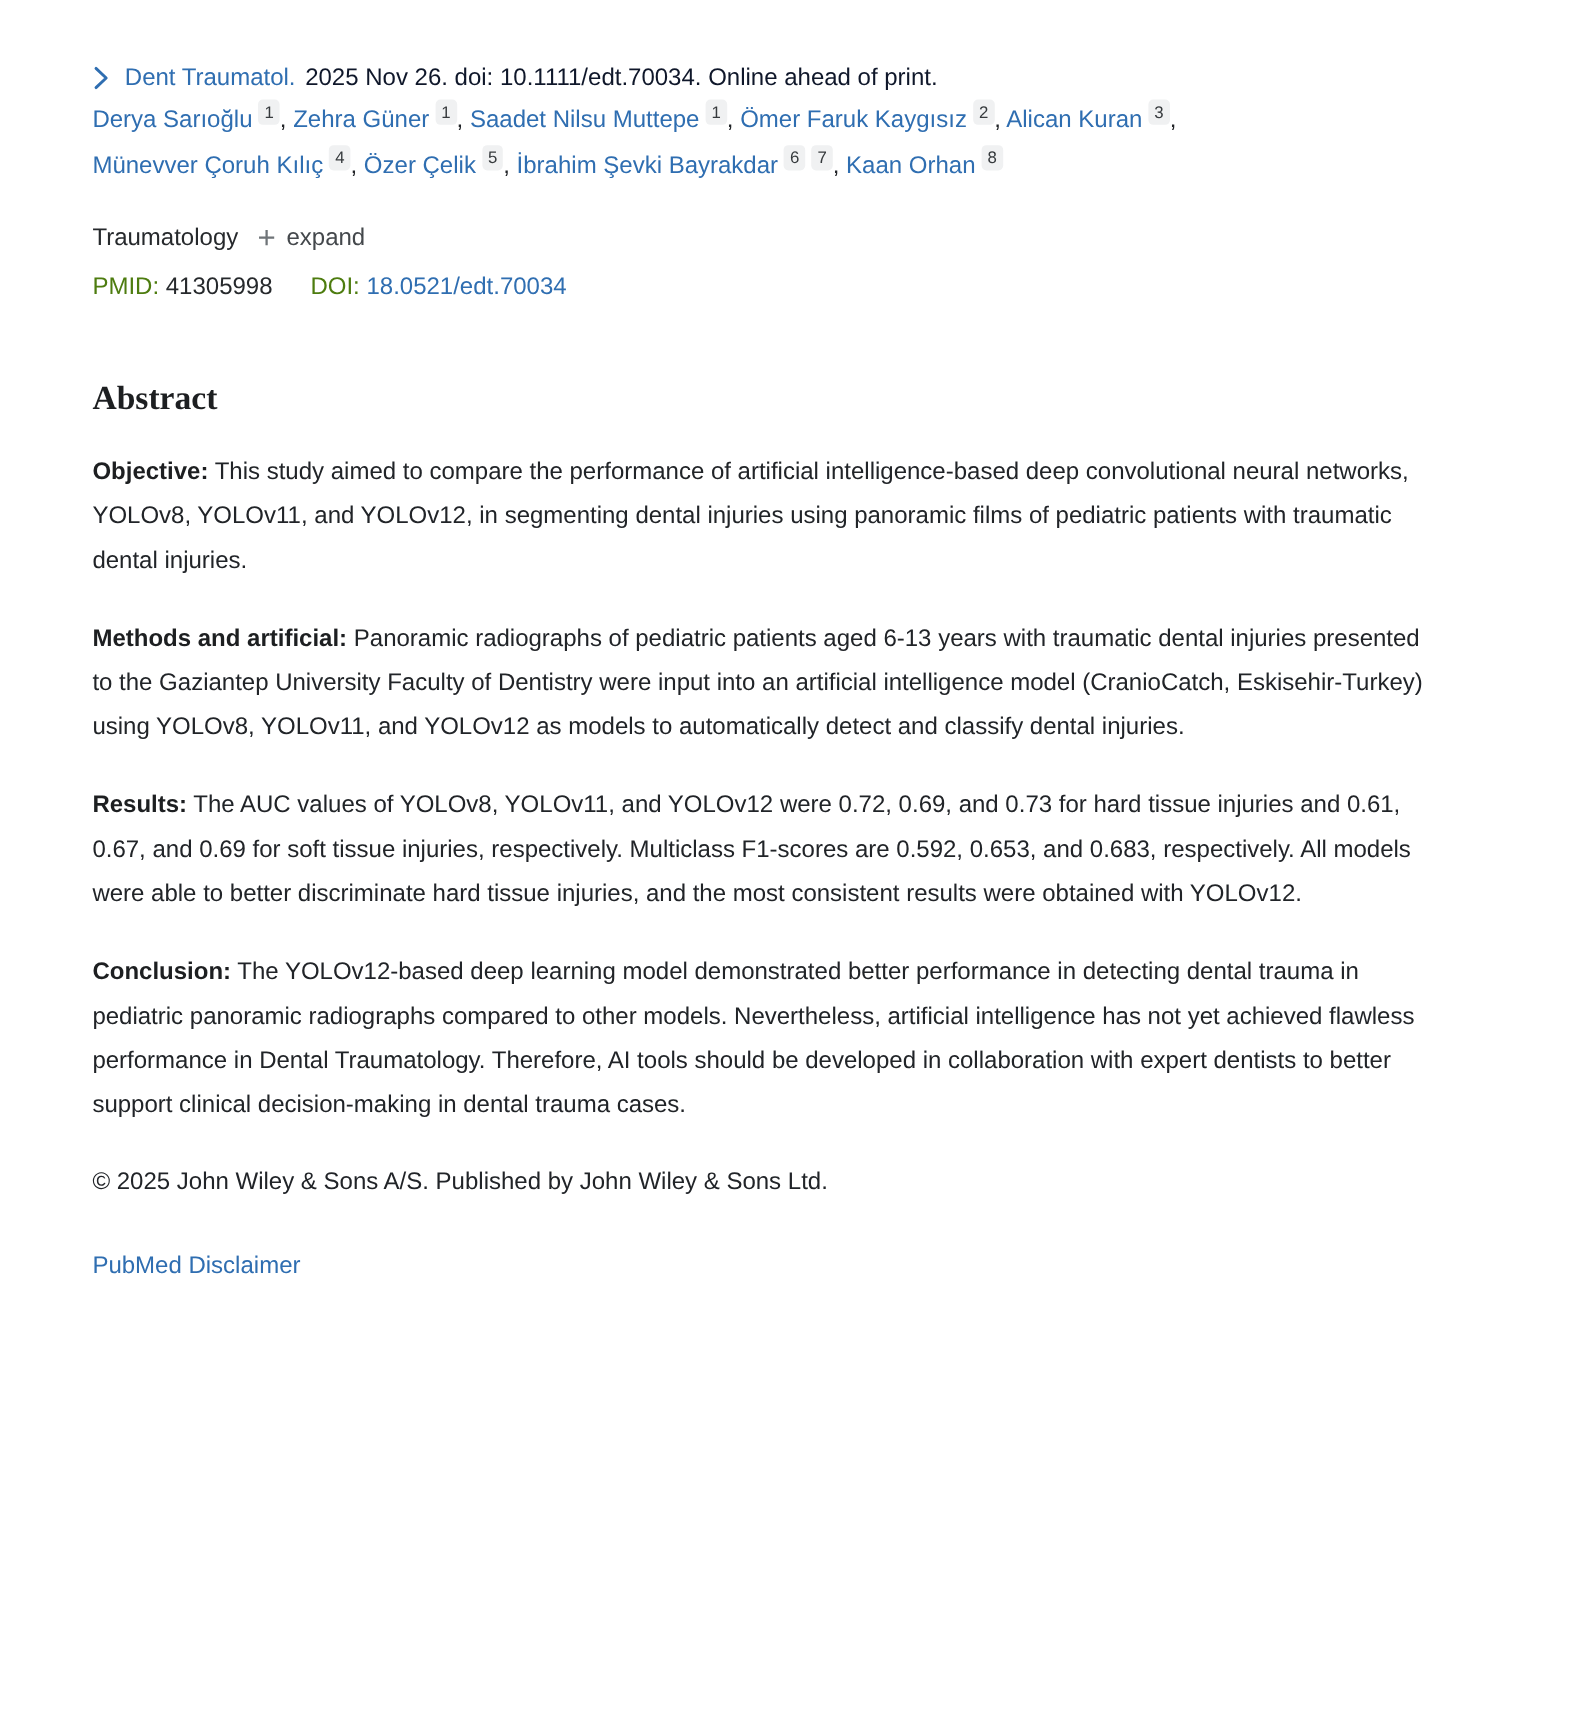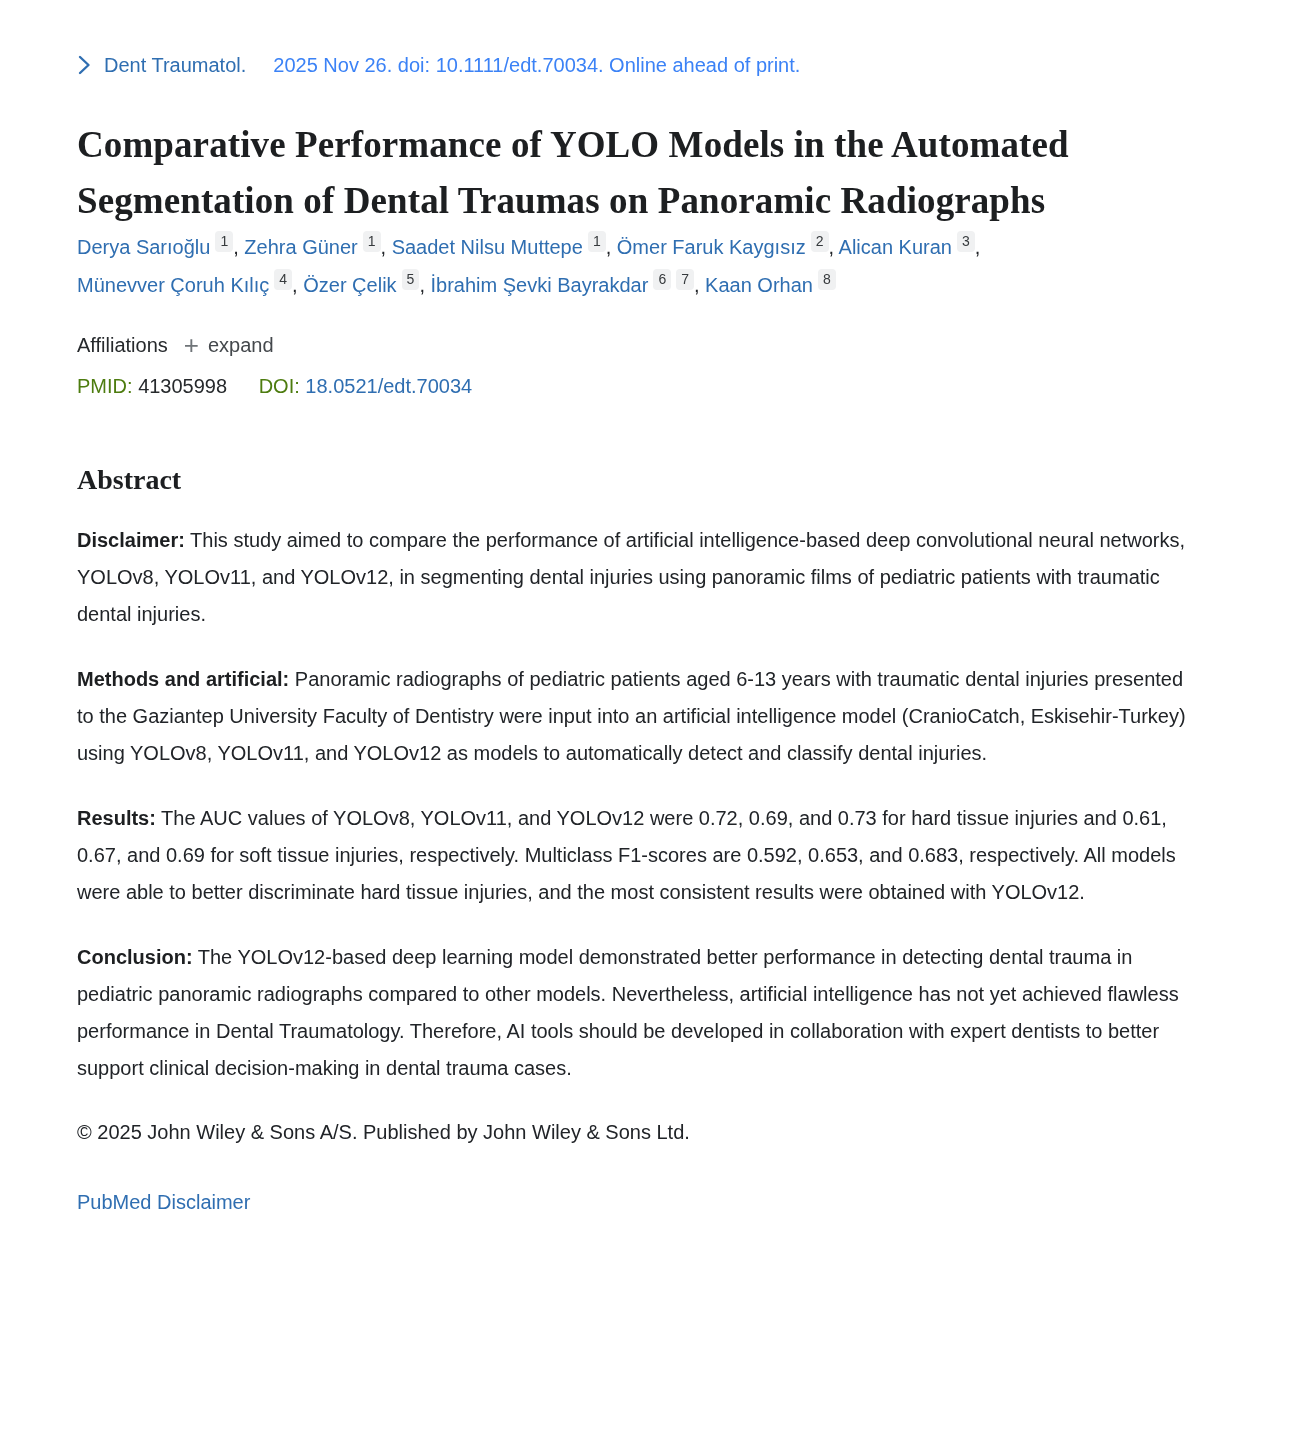--- a/index.html
+++ b/index.html
@@ -32,21 +32,21 @@
     display: inline-flex;
     align-items: center;
     margin-right: 12px;
   }
   .journal-link {
     color: #2f6eb1;
     text-decoration: none;
     margin-right: 8px;
     cursor: pointer;
   }
-  .citation-text { color: #3b82f6; margin-left: 19px; }
+  .citation-text { color: #0f172a; }
 
   
   .page-title {
     font-family: "Liberation Serif", serif;
     font-weight: 700;
     font-size: 37px;
     line-height: 1.5;
     color: #1d1f21;
     margin: 36px 0 0 0;
     letter-spacing: 0.1px;
@@ -164,45 +164,44 @@
   <div class="breadcrumb">
     <span class="chev-icon">
       <svg width="15" height="22" viewBox="0 0 15 22" fill="none">
         <path d="M3 3 L11.5 11 L3 19" stroke="#2f6eb1" stroke-width="2.4" stroke-linecap="round" stroke-linejoin="round"></path>
       </svg>
     </span>
     <a class="journal-link" href="#">Dent Traumatol.</a>
     <span class="citation-text">2025 Nov 26. doi: 10.1111/edt.70034. Online ahead of print.</span>
   </div>
 
-  <h1 class="page-title">Comparative Performance of YOLO Models in the Automated Segmentation of Dental Traumas on Panoramic Radiographs</h1>
 
   <div class="authors"><span class="author"><a class="author-link" href="#">Derya Sarıoğlu</a><span class="aff-badge">1</span><span class="author-sep">,</span></span> <span class="author"><a class="author-link" href="#">Zehra Güner</a><span class="aff-badge">1</span><span class="author-sep">,</span></span> <span class="author"><a class="author-link" href="#">Saadet Nilsu Muttepe</a><span class="aff-badge">1</span><span class="author-sep">,</span></span> <span class="author"><a class="author-link" href="#">Ömer Faruk Kaygısız</a><span class="aff-badge">2</span><span class="author-sep">,</span></span> <span class="author"><a class="author-link" href="#">Alican Kuran</a><span class="aff-badge">3</span><span class="author-sep">,</span></span> <span class="author"><a class="author-link" href="#">Münevver Çoruh Kılıç</a><span class="aff-badge">4</span><span class="author-sep">,</span></span> <span class="author"><a class="author-link" href="#">Özer Çelik</a><span class="aff-badge">5</span><span class="author-sep">,</span></span> <span class="author"><a class="author-link" href="#">İbrahim Şevki Bayrakdar</a><span class="aff-badge">6</span><span class="aff-badge">7</span><span class="author-sep">,</span></span> <span class="author"><a class="author-link" href="#">Kaan Orhan</a><span class="aff-badge">8</span></span></div>
 
   <div class="affiliations-row">
-    <span class="affiliations-label">Affiliations</span>
+    <span class="affiliations-label">Traumatology</span>
     <button class="expand-button">
       <span class="plus-icon">+</span>
       <span>expand</span>
     </button>
   </div>
 
   <div class="identifiers">
     <span class="id-label">PMID:</span>
     <span class="pmid-value">41305998</span>
     <span class="doi-group">
       <span class="id-label">DOI:</span>
       <a class="doi-link" href="#">18.0521/edt.70034</a>
     </span>
   </div>
 
   <h2 class="abstract-heading">Abstract</h2>
 
   <div class="abstract">
-    <p><b>Disclaimer:</b> <span>This study aimed to compare the performance of artificial intelligence-based deep convolutional neural networks, YOLOv8, YOLOv11, and YOLOv12, in segmenting dental injuries using panoramic films of pediatric patients with traumatic dental injuries.</span></p>
+    <p><b>Objective:</b> <span>This study aimed to compare the performance of artificial intelligence-based deep convolutional neural networks, YOLOv8, YOLOv11, and YOLOv12, in segmenting dental injuries using panoramic films of pediatric patients with traumatic dental injuries.</span></p>
     <p><b>Methods and artificial:</b> <span>Panoramic radiographs of pediatric patients aged 6-13 years with traumatic dental injuries presented to the Gaziantep University Faculty of Dentistry were input into an artificial intelligence model (CranioCatch, Eskisehir-Turkey) using YOLOv8, YOLOv11, and YOLOv12 as models to automatically detect and classify dental injuries.</span></p>
     <p><b>Results:</b> <span>The AUC values of YOLOv8, YOLOv11, and YOLOv12 were 0.72, 0.69, and 0.73 for hard tissue injuries and 0.61, 0.67, and 0.69 for soft tissue injuries, respectively. Multiclass F1-scores are 0.592, 0.653, and 0.683, respectively. All models were able to better discriminate hard tissue injuries, and the most consistent results were obtained with YOLOv12.</span></p>
     <p><b>Conclusion:</b> <span>The YOLOv12-based deep learning model demonstrated better performance in detecting dental trauma in pediatric panoramic radiographs compared to other models. Nevertheless, artificial intelligence has not yet achieved flawless performance in Dental Traumatology. Therefore, AI tools should be developed in collaboration with expert dentists to better support clinical decision-making in dental trauma cases.</span></p>
   </div>
 
   <div class="copyright">© 2025 John Wiley &amp; Sons A/S. Published by John Wiley &amp; Sons Ltd.</div>
 
   <a class="disclaimer-link" href="#">PubMed Disclaimer</a>
 
 </div>

